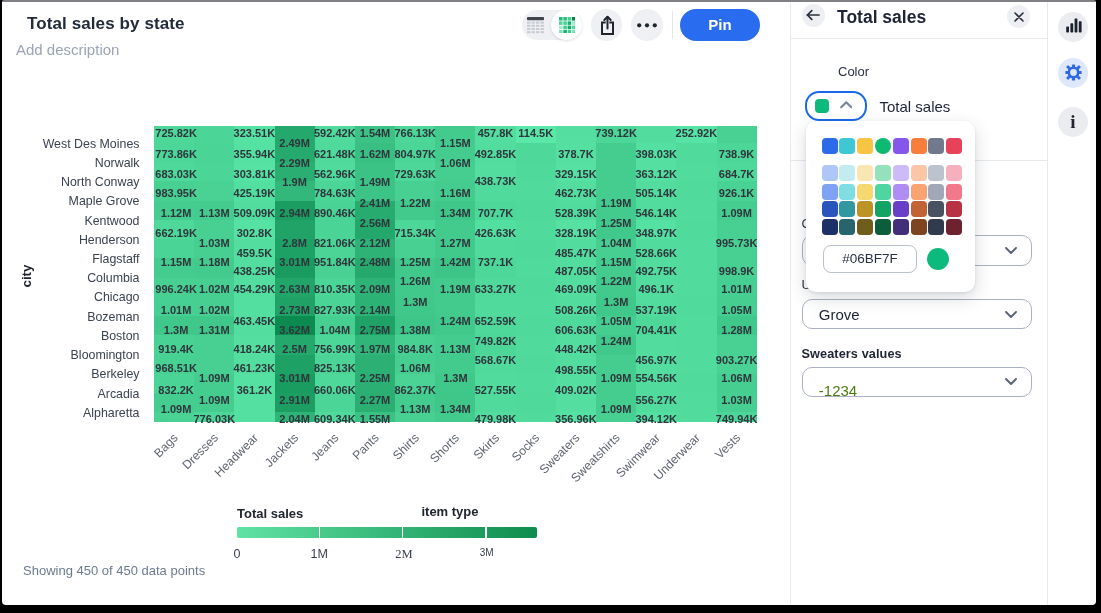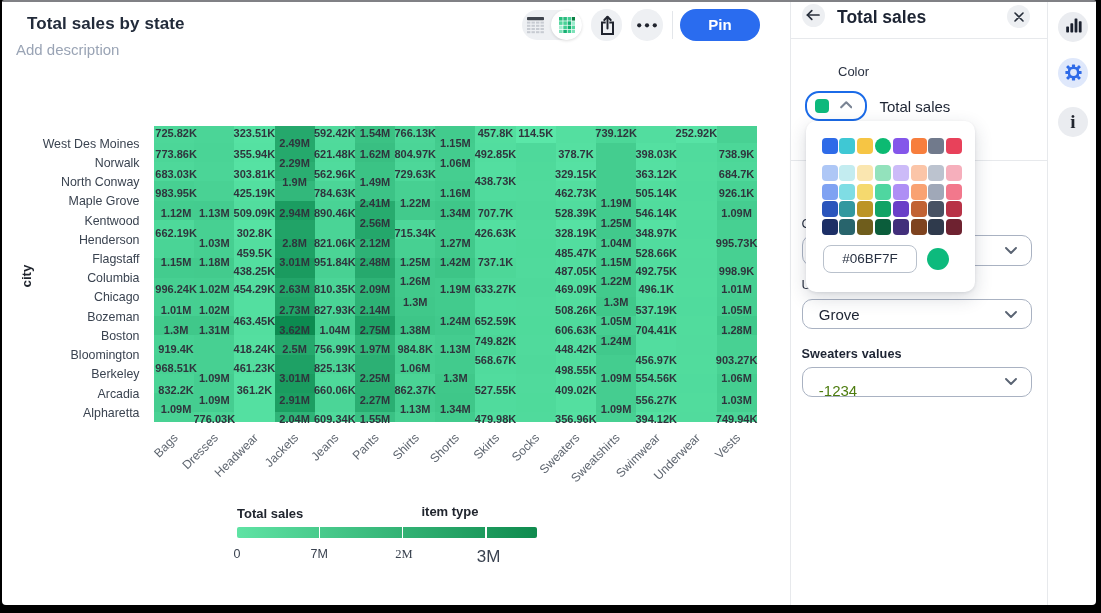--- a/index.html
+++ b/index.html
@@ -520,23 +520,24 @@
 <text x="30.5" y="236" text-anchor="middle" transform="rotate(-90 30.5 236)" style="font:bold 13.4px 'Liberation Sans',sans-serif;fill:#20252e;">city</text>
 <text x="450" y="475.5" text-anchor="middle" style="font:bold 13px 'Liberation Sans',sans-serif;fill:#20252e;">item type</text>
 </svg></div>
 
 <div class="abs" style="left:237px;top:505.5px;font-size:13px;font-weight:bold;color:#20252e;">Total sales</div>
 <div class="abs" style="left:236.5px;top:526.5px;width:300.5px;height:11.5px;border-radius:2px;background:linear-gradient(90deg,#5fe3a4,#0f8b4e);"></div>
 <div class="abs" style="left:318.6px;top:526.5px;width:1.6px;height:11.5px;background:#fff;"></div>
 <div class="abs" style="left:401.7px;top:526.5px;width:1.6px;height:11.5px;background:#fff;"></div>
 <div class="abs" style="left:485.4px;top:526.5px;width:1.6px;height:11.5px;background:#fff;"></div>
 <div class="abs" style="left:227px;top:546.5px;width:20px;text-align:center;font-size:12.5px;color:#3a4250;">0</div>
-<div class="abs" style="left:309.3px;top:546.5px;width:20px;text-align:center;font-size:12.5px;color:#3a4250;">7M</div>
+<div class="abs" style="left:309.3px;top:546.5px;width:20px;text-align:center;font-size:12.5px;color:#3a4250;">1M</div>
 <div class="abs" style="left:393.9px;top:546.5px;width:20px;text-align:center;font-size:12.5px;color:#3a4250;font-family:Liberation Serif, serif;">2M</div>
-<div class="abs" style="left:476.7px;top:546.5px;width:20px;text-align:center;font-size:17px;color:#3a4250;">3M</div>
+<div class="abs" style="left:476.7px;top:546.5px;width:20px;text-align:center;font-size:10px;color:#3a4250;">3M</div>
+<div class="abs" style="left:23px;top:562.5px;font-size:13px;color:#6b7a90;">Showing 450 of 450 data points</div>
 
 <div class="abs" style="left:789.5px;top:2px;width:1px;height:603px;background:#e7e9ec;"></div>
 <div class="abs" style="left:1047.2px;top:2px;width:1px;height:603px;background:#e7e9ec;"></div>
 <div class="abs" style="left:801.5px;top:3.5px;width:23.5px;height:23.5px;background:#edeff2;border-radius:50%;"></div>
 <svg class="abs" style="left:806px;top:9.2px;" width="14" height="12" viewBox="0 0 14 12" fill="none" stroke="#272e3a" stroke-width="1.7" stroke-linecap="round" stroke-linejoin="round">
 <path d="M13 6 H1.4"></path>
       <path d="M5.8 1.6 L1.4 6 L5.8 10.4"></path>
 </svg>
 <div class="abs" style="left:837px;top:7px;font-size:17.5px;font-weight:bold;color:#1d2433;">Total sales</div>
 <div class="abs" style="left:1007px;top:4.8px;width:23px;height:23px;background:#edeff2;border-radius:50%;"></div>

